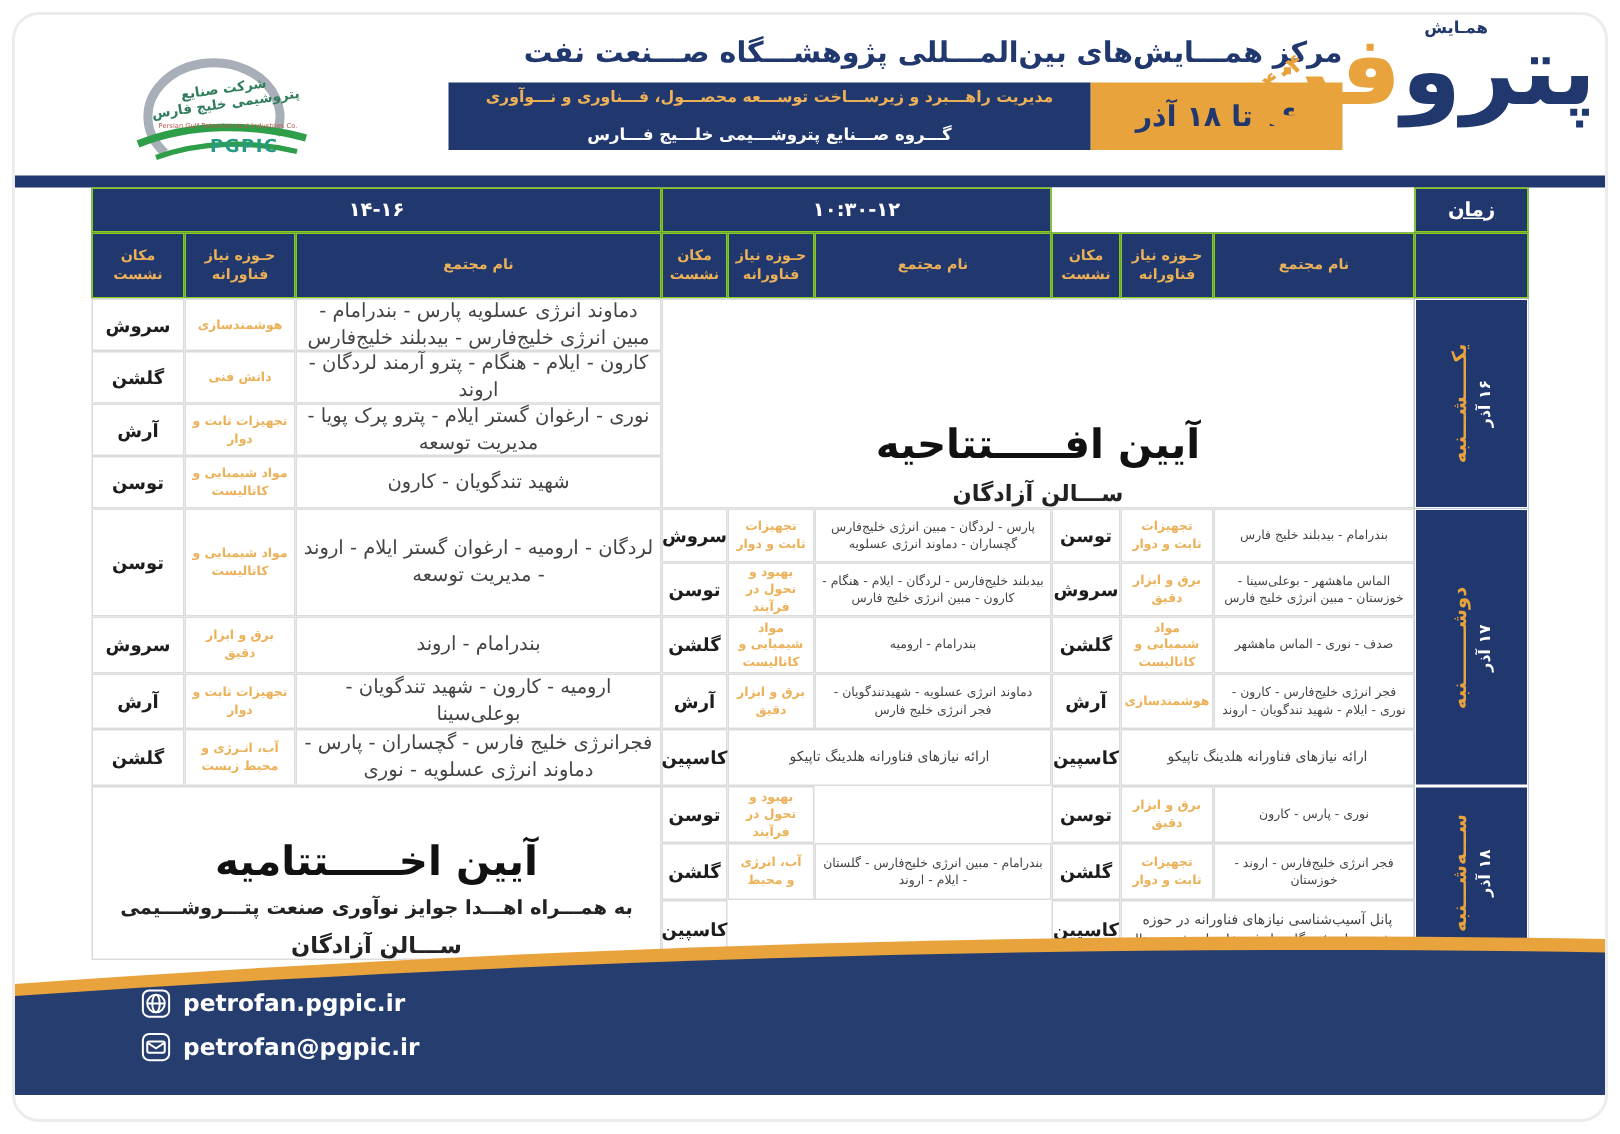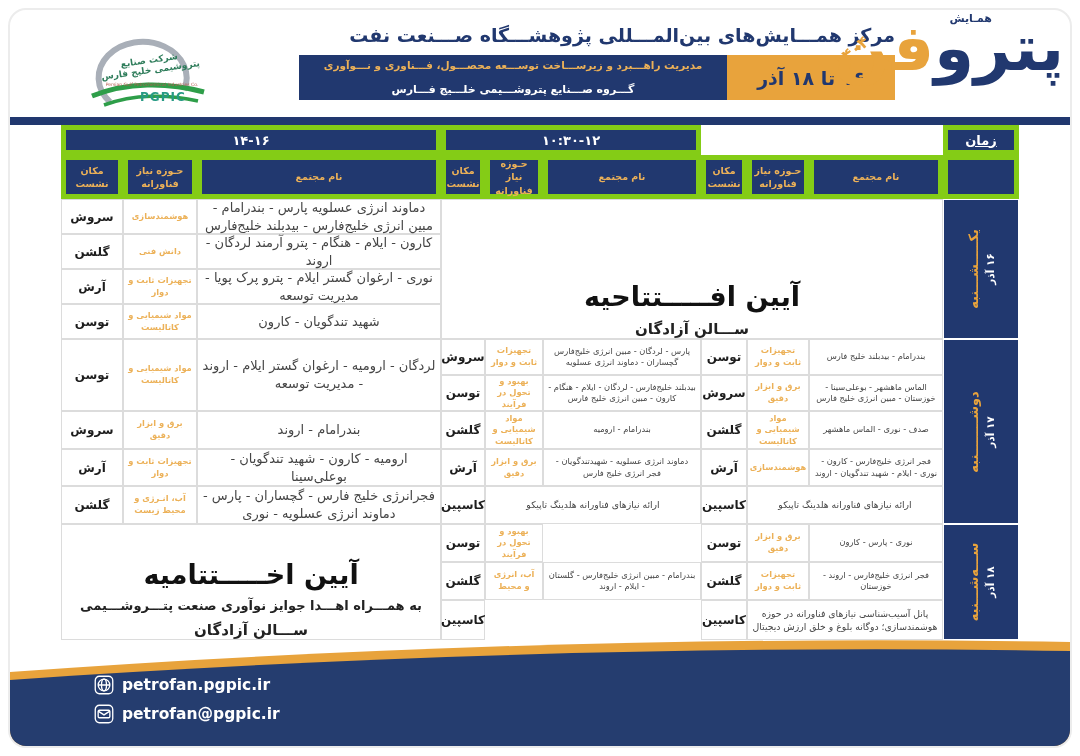--- a/index.html
+++ b/index.html
@@ -41,41 +41,41 @@
   
   .schedule{
     direction:rtl;
     display:grid;
     width:958px;
     margin:0 auto;
     grid-template-columns:76px 134px 62px 46px 158px 58px 44px 244px 74px 62px;
     grid-template-rows:30px 44px 35px 35px 35px 35px 36px 36px 38px 37px 38px 38px 38px 40px;
     background:#fff;
   }
-  .hc{background:var(--navy);border:5px solid #84cc16;display:flex;align-items:center;justify-content:center;text-align:center;}
+  .hc{background:var(--navy);border:1px solid #84cc16;display:flex;align-items:center;justify-content:center;text-align:center;}
   .hc-time{color:#fff;font-weight:bold;font-size:13px;}
   .hc-zaman{color:#fff;font-weight:bold;font-size:13px;text-decoration:underline;}
   .hc-col{color:var(--gold-text);font-weight:bold;font-size:9.5px;line-height:1.4;padding:2px;}
   .bc{border:1px solid var(--cell-border);display:flex;align-items:center;justify-content:center;text-align:center;padding:2px 4px;background:#fff;}
   .name{color:#454545;font-size:13px;line-height:1.35;}
   .name-sm{font-size:8.3px;}
   .field{color:var(--gold-text);font-weight:bold;font-size:8.3px;line-height:1.4;}
   .loc{color:#1d1d1d;font-weight:bold;font-size:12px;}
   .mergedtxt{color:#454545;font-size:9.3px;line-height:1.45;}
   .day{background:var(--navy);border:1px solid #fff;position:relative;overflow:hidden;}
   .day-rot{position:absolute;top:50%;left:50%;transform:translate(-50%,-50%) rotate(-90deg);display:flex;flex-direction:column;align-items:center;gap:3px;white-space:nowrap;}
   .day-name{color:var(--gold);font-weight:bold;font-size:13px;}
   .day-date{color:#fff;font-size:10.5px;font-weight:bold;letter-spacing:2px;}
   .ceremony{border:1px solid var(--cell-border);background:#fff;display:flex;flex-direction:column;align-items:center;justify-content:flex-end;gap:8px;direction:rtl;}
   .cer-title{font-size:27px;font-weight:bold;color:#111;}
   .cer-sub{font-size:13px;font-weight:bold;color:#222;}
   .cer-hall{font-size:15px;font-weight:bold;color:#222;}
 
   
-  .footer{position:absolute;left:0;right:0;bottom:0;height:122px;pointer-events:none;}
+  .footer{position:absolute;left:0;right:0;bottom:16px;height:122px;pointer-events:none;}
   .footer svg.wave{position:absolute;inset:0;}
   .f-links{position:absolute;left:84px;bottom:22px;display:flex;flex-direction:column;gap:9px;pointer-events:auto;}
   .f-link{display:flex;align-items:center;gap:8px;color:#fff;font-size:15.5px;font-weight:bold;text-decoration:none;direction:ltr;}
   .f-icon{width:20px;height:20px;display:inline-flex;}
 </style>
 </head>
 <body>
 
 <div class="frame">
 

